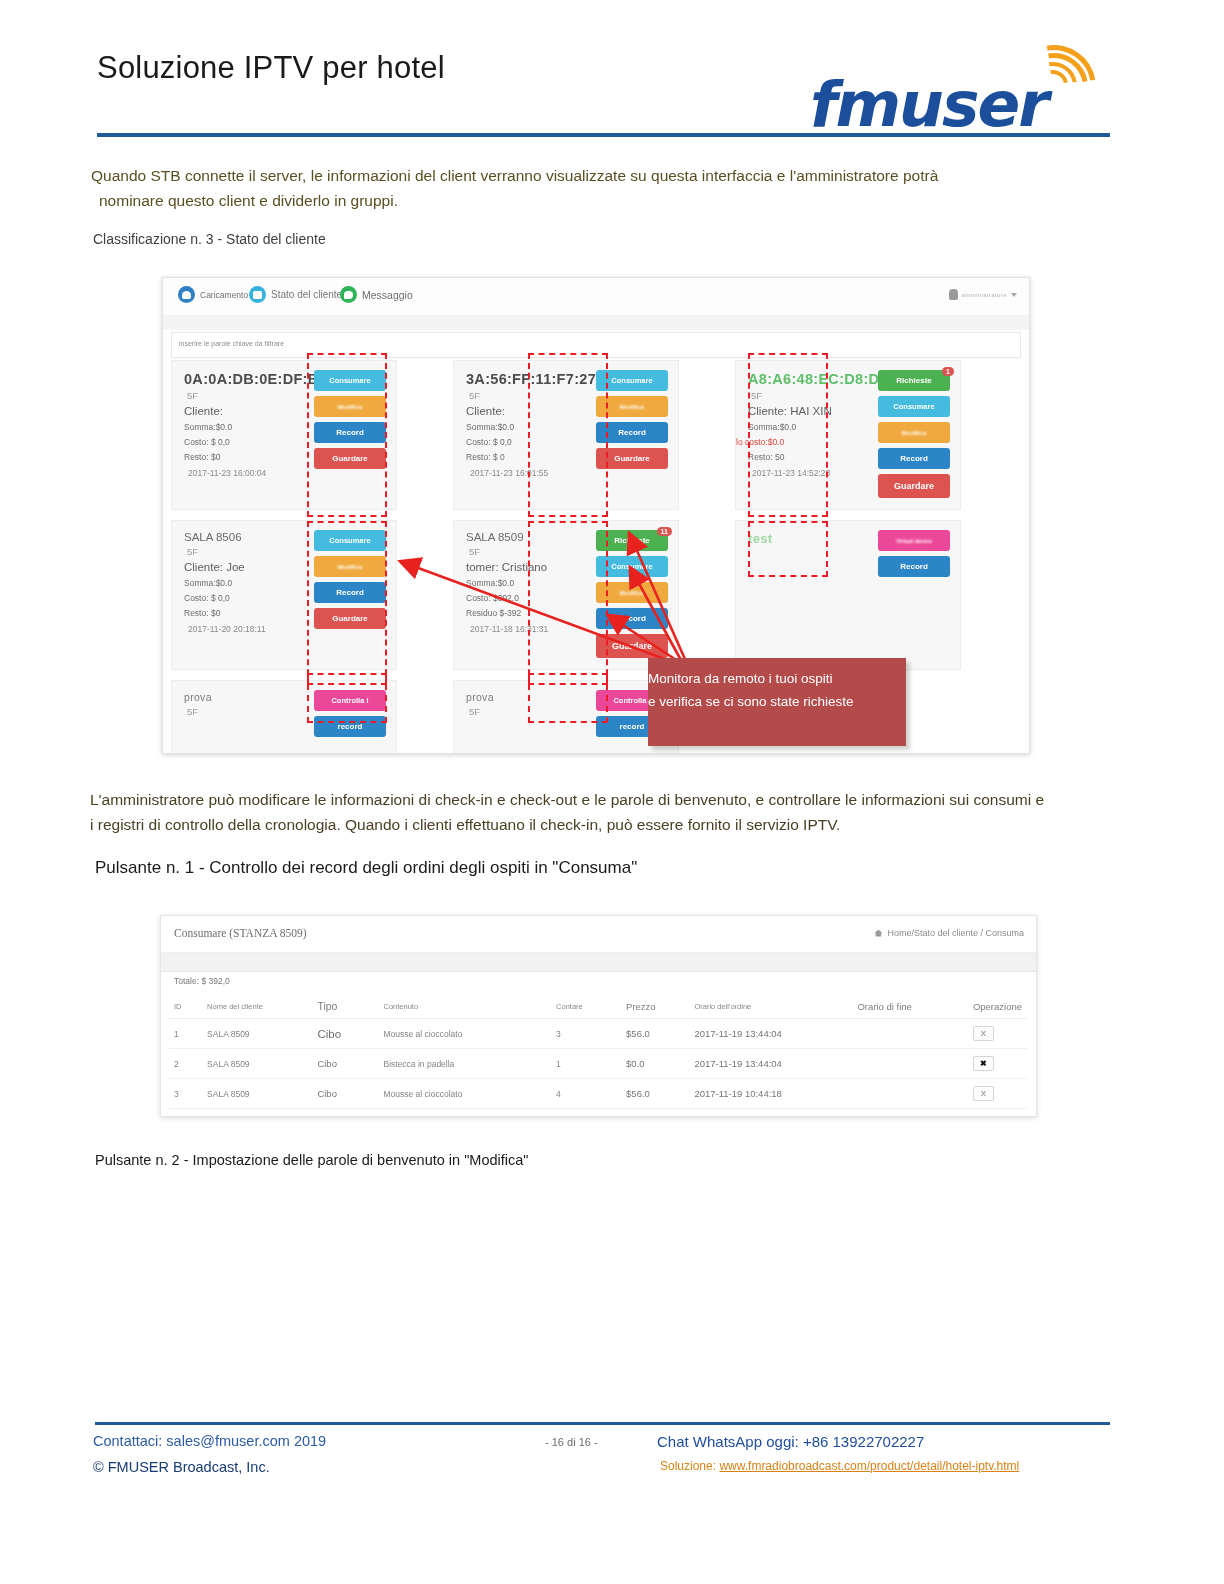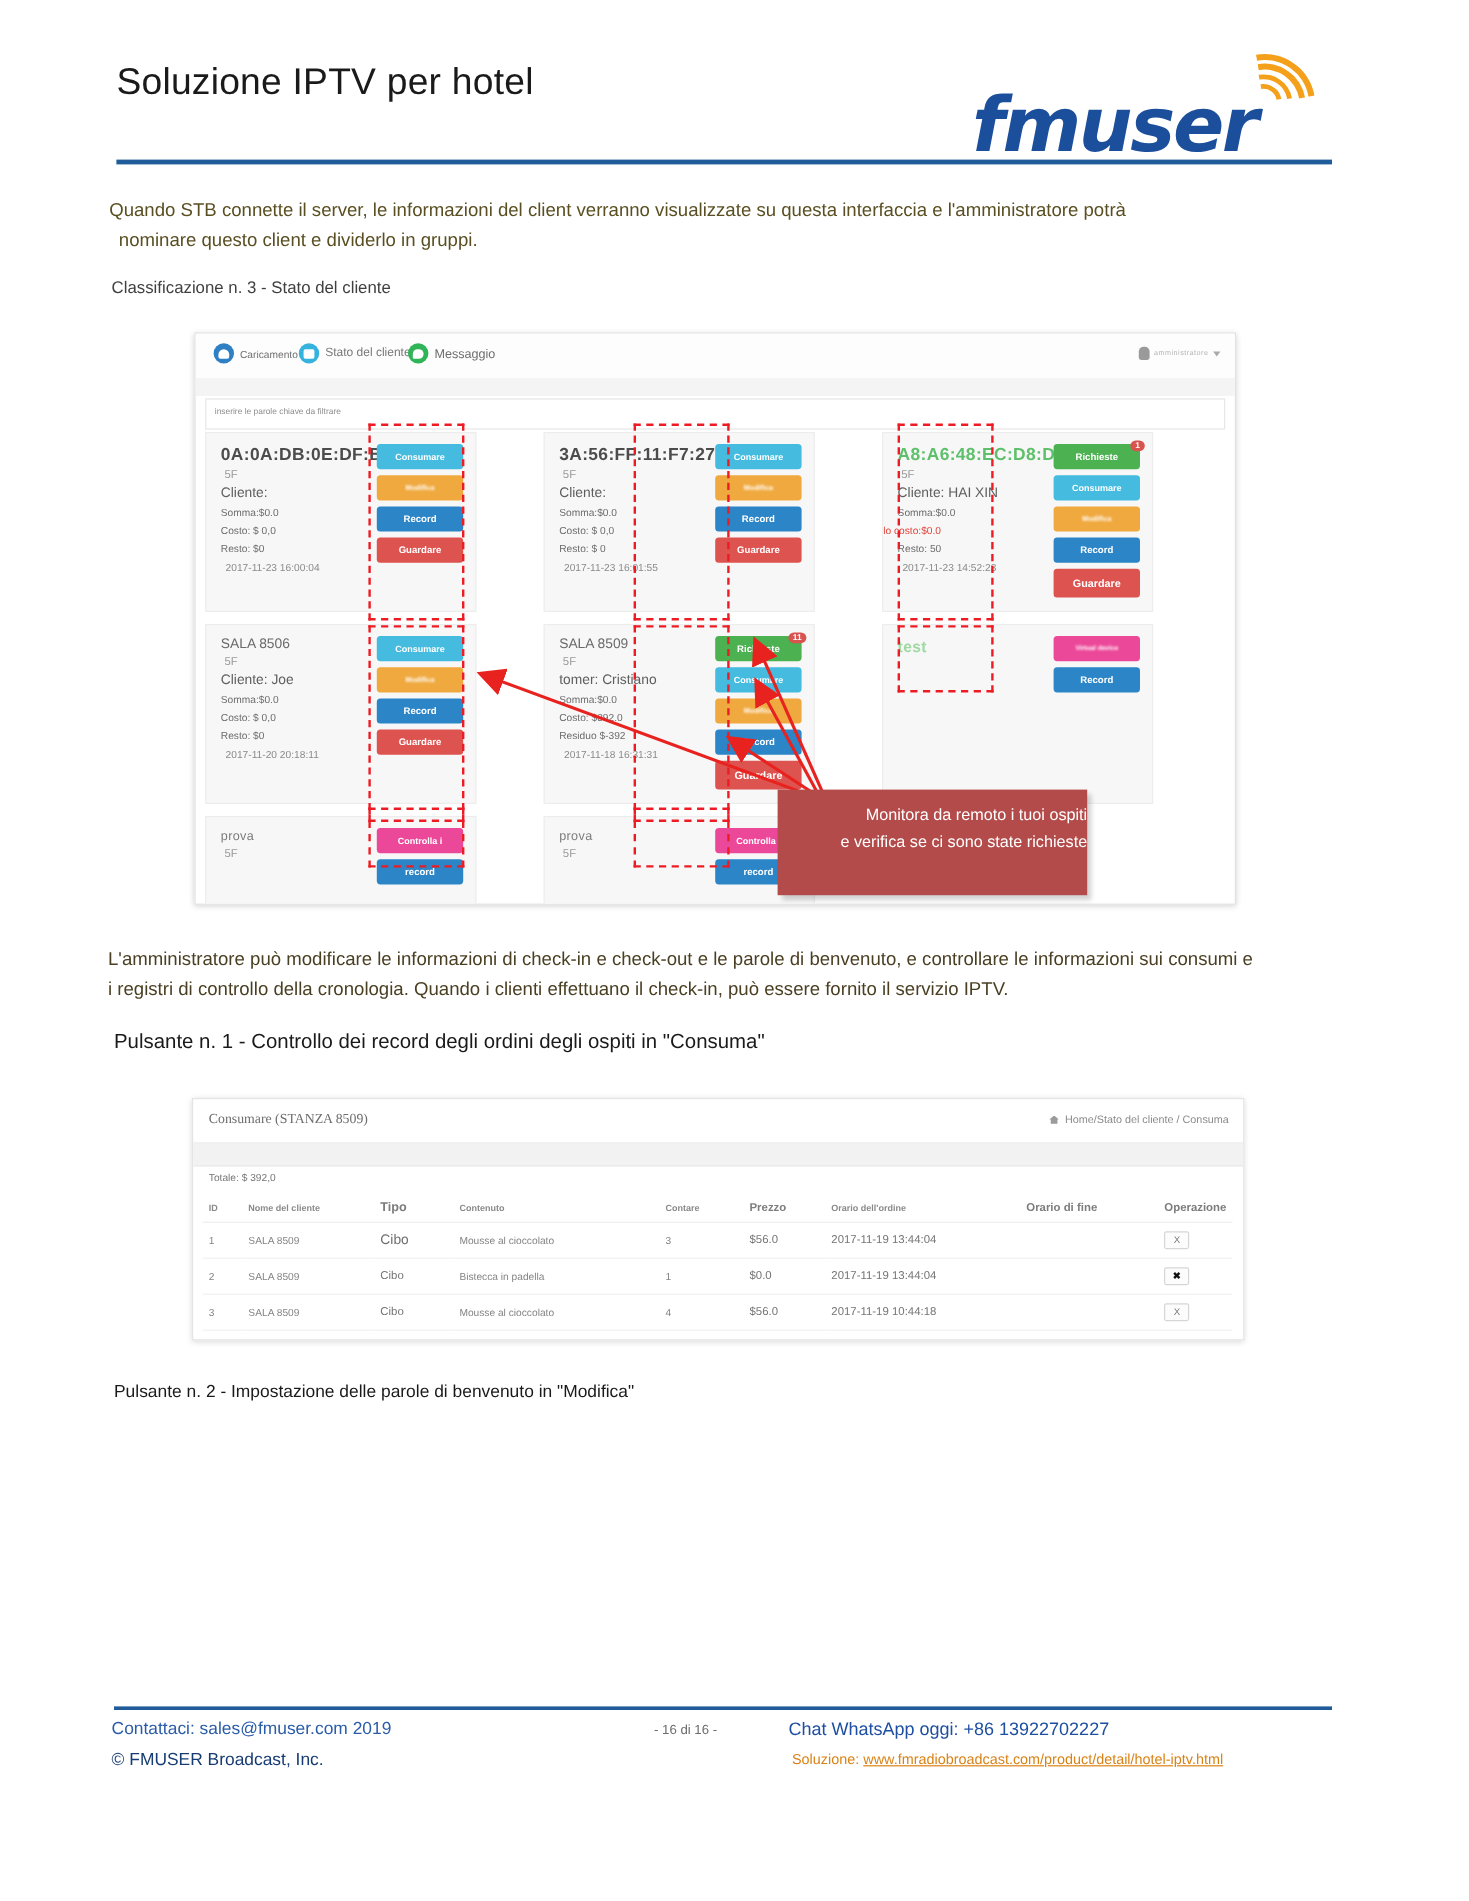--- a/index.html
+++ b/index.html
@@ -93,36 +93,36 @@
   .btn.req{background:#4cb150;font-size:8px;position:relative;}
   .badge{position:absolute;right:-4px;top:-3px;background:#d9534f;color:#fff;border-radius:9px;
          font-size:7px;padding:1px 4px;font-weight:bold;}
   .btn.big{height:24px;font-size:9px;}
 
   
   .dash{position:absolute;border:2.2px dashed #ed1c24;}
   
   .callout{position:absolute;left:648px;top:658px;width:258px;height:88px;background:#b44b4b;
            box-shadow:4px 4px 4px rgba(0,0,0,.18);}
-  .callout div{color:#fff;font-size:13.5px;text-align:right;}
+  .callout div{color:#fff;font-size:13.5px;text-align:left;}
   .callout .l1{margin-top:13px;}
   .callout .l2{margin-top:8px;}
   .arrows{position:absolute;left:162px;top:277px;width:866px;height:500px;pointer-events:none;}
 
   
   .shot2{position:absolute;left:160px;top:915px;width:875px;height:200px;background:#fff;
          border:1px solid #e4e4e4;box-shadow:0 1px 5px rgba(0,0,0,.15);overflow:hidden;}
   .s2-head{position:absolute;left:0;top:0;width:875px;height:36px;}
   .s2-title{position:absolute;left:13px;top:11px;font-size:11.5px;color:#6d6d6d;font-family:Liberation Serif, serif;}
   .s2-crumb{position:absolute;right:12px;top:12px;font-size:9px;color:#8b8b8b;display:flex;align-items:center;gap:5px;}
   .homeicon{width:8px;height:7px;background:#9b9b9b;clip-path:polygon(50% 0,100% 50%,85% 50%,85% 100%,15% 100%,15% 50%,0 50%);}
   .s2-strip{position:absolute;left:0;top:36px;width:875px;height:18px;background:#f2f2f2;border-top:1px solid #eee;border-bottom:1px solid #e8e8e8;}
   .s2-total{position:absolute;left:13px;top:60px;font-size:8.5px;color:#767676;}
   .s2-table{position:absolute;left:8px;top:78px;width:858px;border-collapse:collapse;}
-  .s2-table th{font-size:7.5px;color:#8a8a8a;font-weight:bold;text-align:left;padding:6px 5px;border-bottom:1px solid #ededed;}
+  .s2-table th{font-size:7.5px;color:#8a8a8a;font-weight:normal;text-align:left;padding:6px 5px;border-bottom:1px solid #ededed;}
   .s2-table th.lg{font-size:10.5px;color:#7d7d7d;}
   .s2-table th.md{font-size:9.5px;color:#7d7d7d;}
   .s2-table td{font-size:8.5px;color:#848484;padding:7px 5px;border-bottom:1px solid #f0f0f0;}
   .s2-table td.lg{font-size:11.5px;color:#6f6f6f;}
   .s2-table td.md{font-size:9.5px;color:#757575;}
   .opbtn{display:inline-block;min-width:13px;height:13px;border:1px solid #d6d6d6;background:#fcfcfc;
          text-align:center;font-size:8px;line-height:13px;color:#777;border-radius:2px;padding:0 3px;}
   .opbtn.dark{color:#111;font-weight:bold;}
 
   

